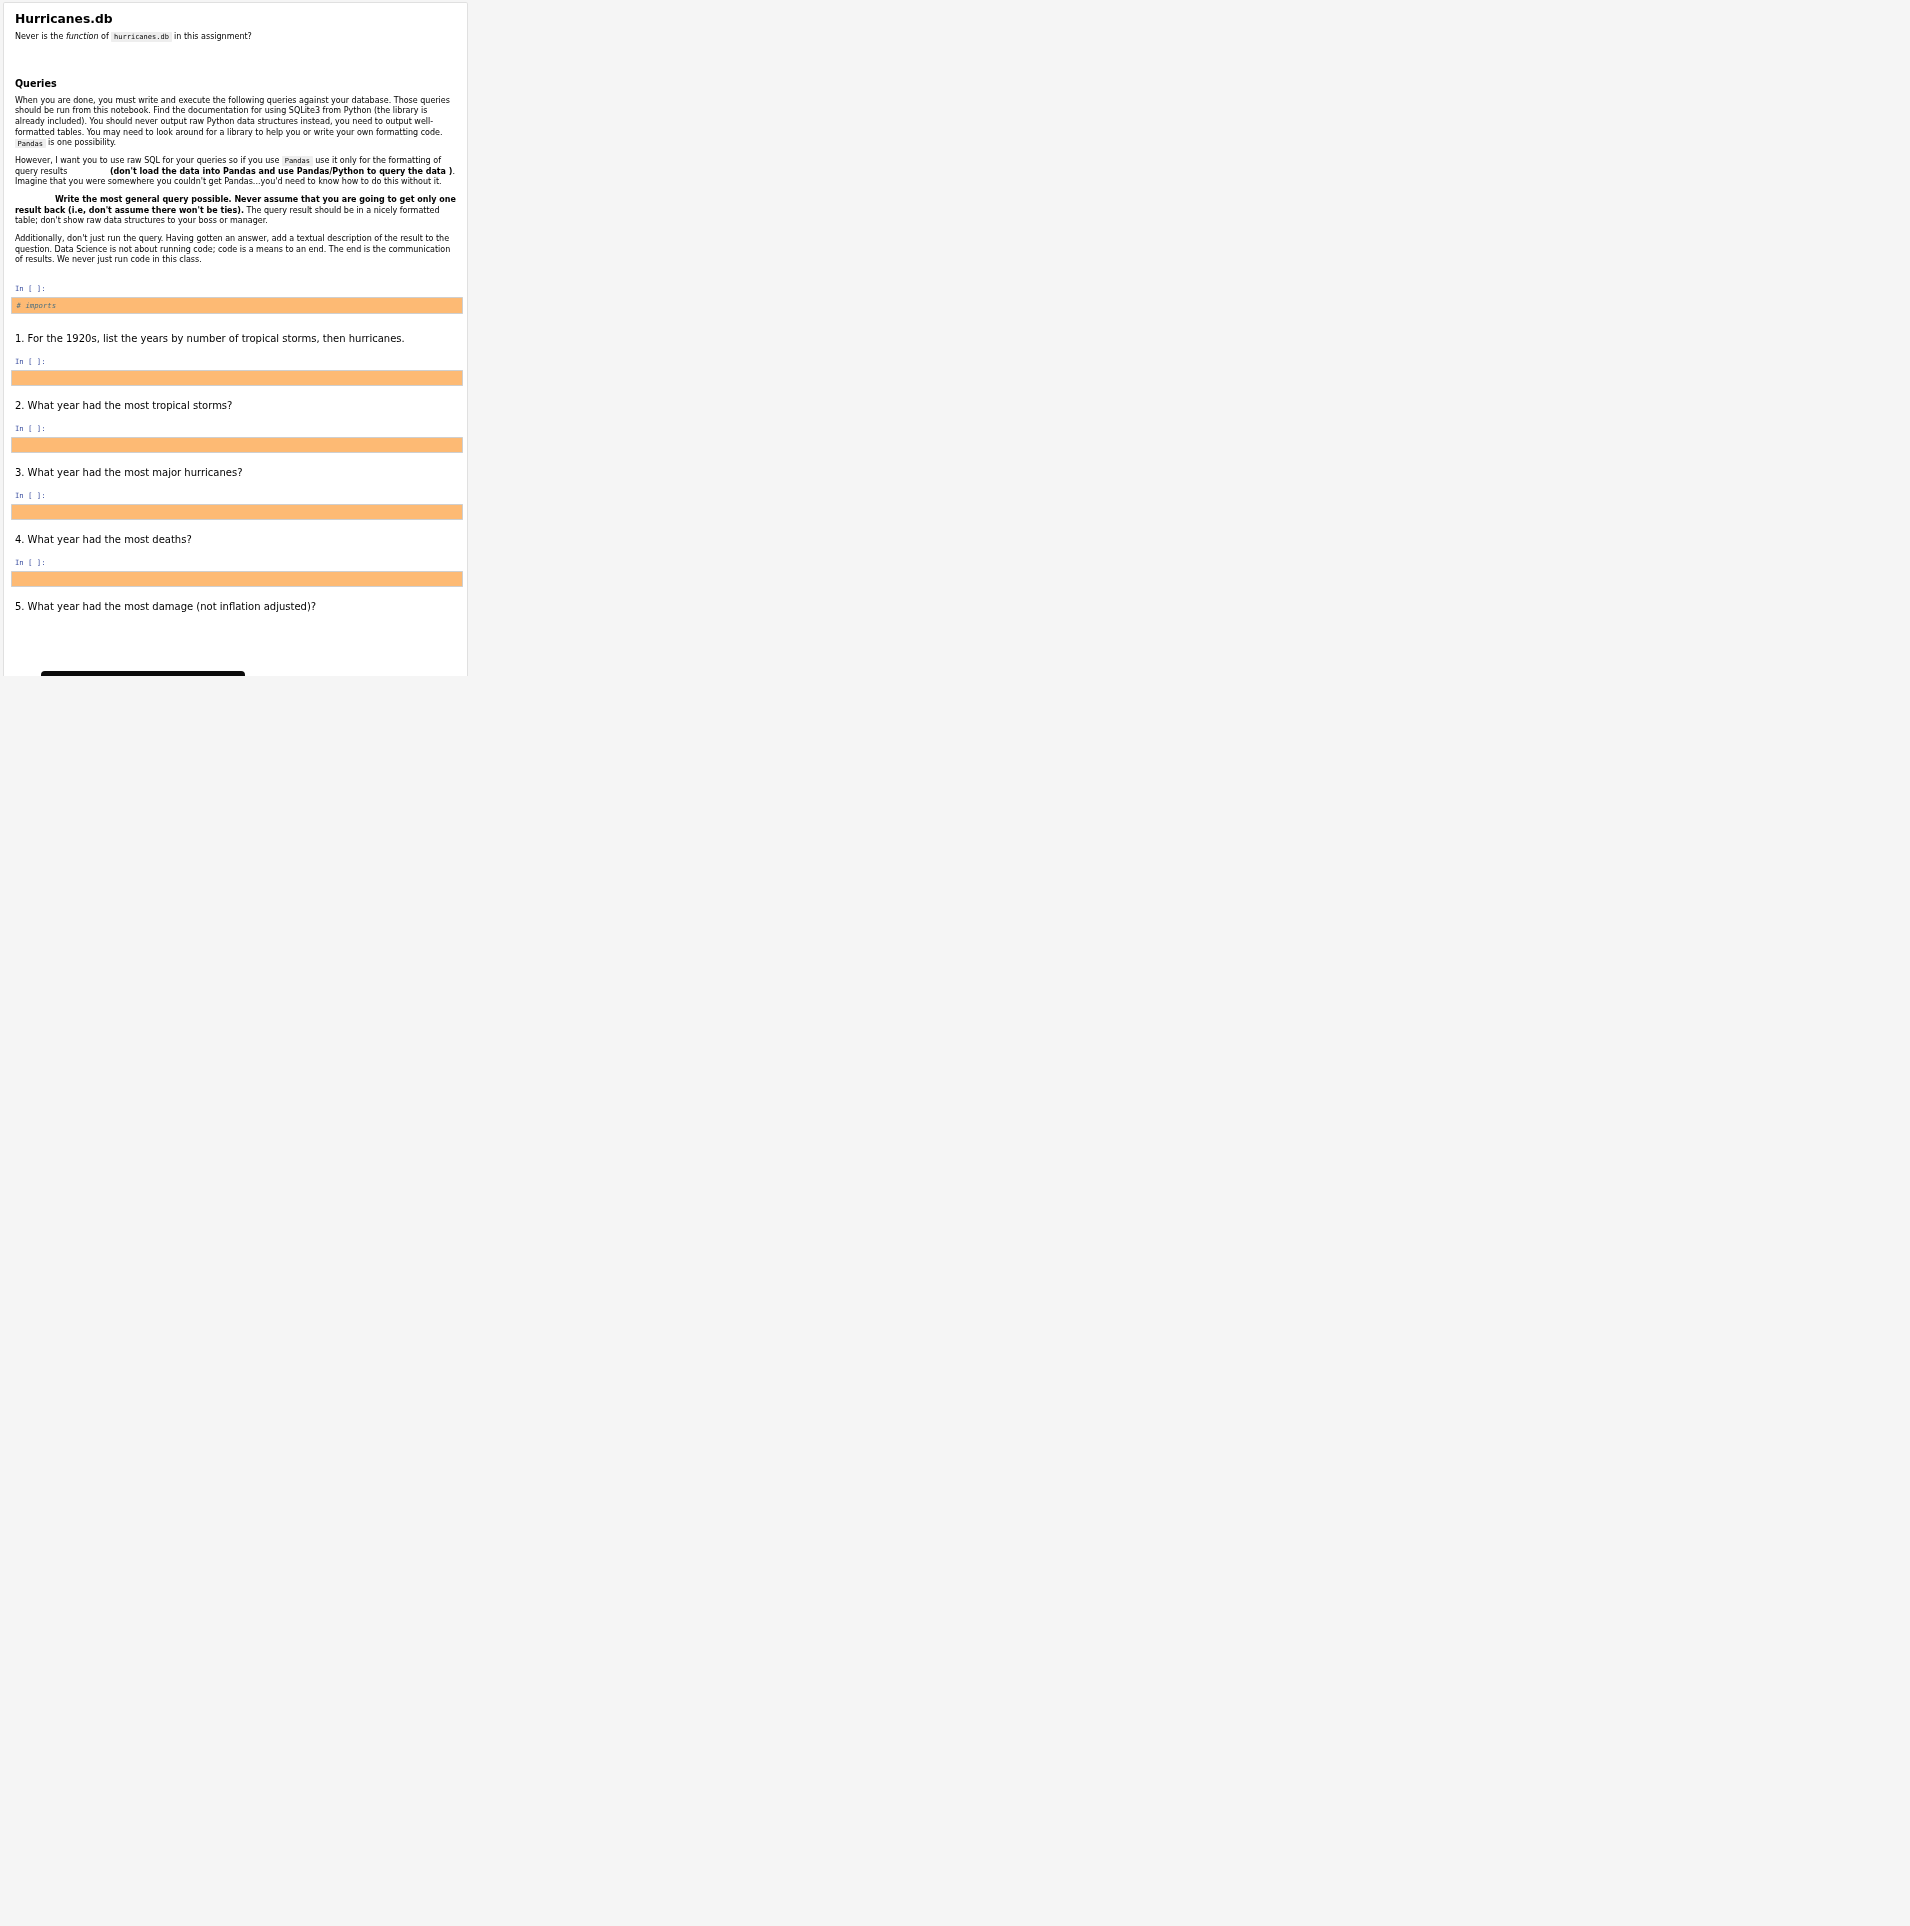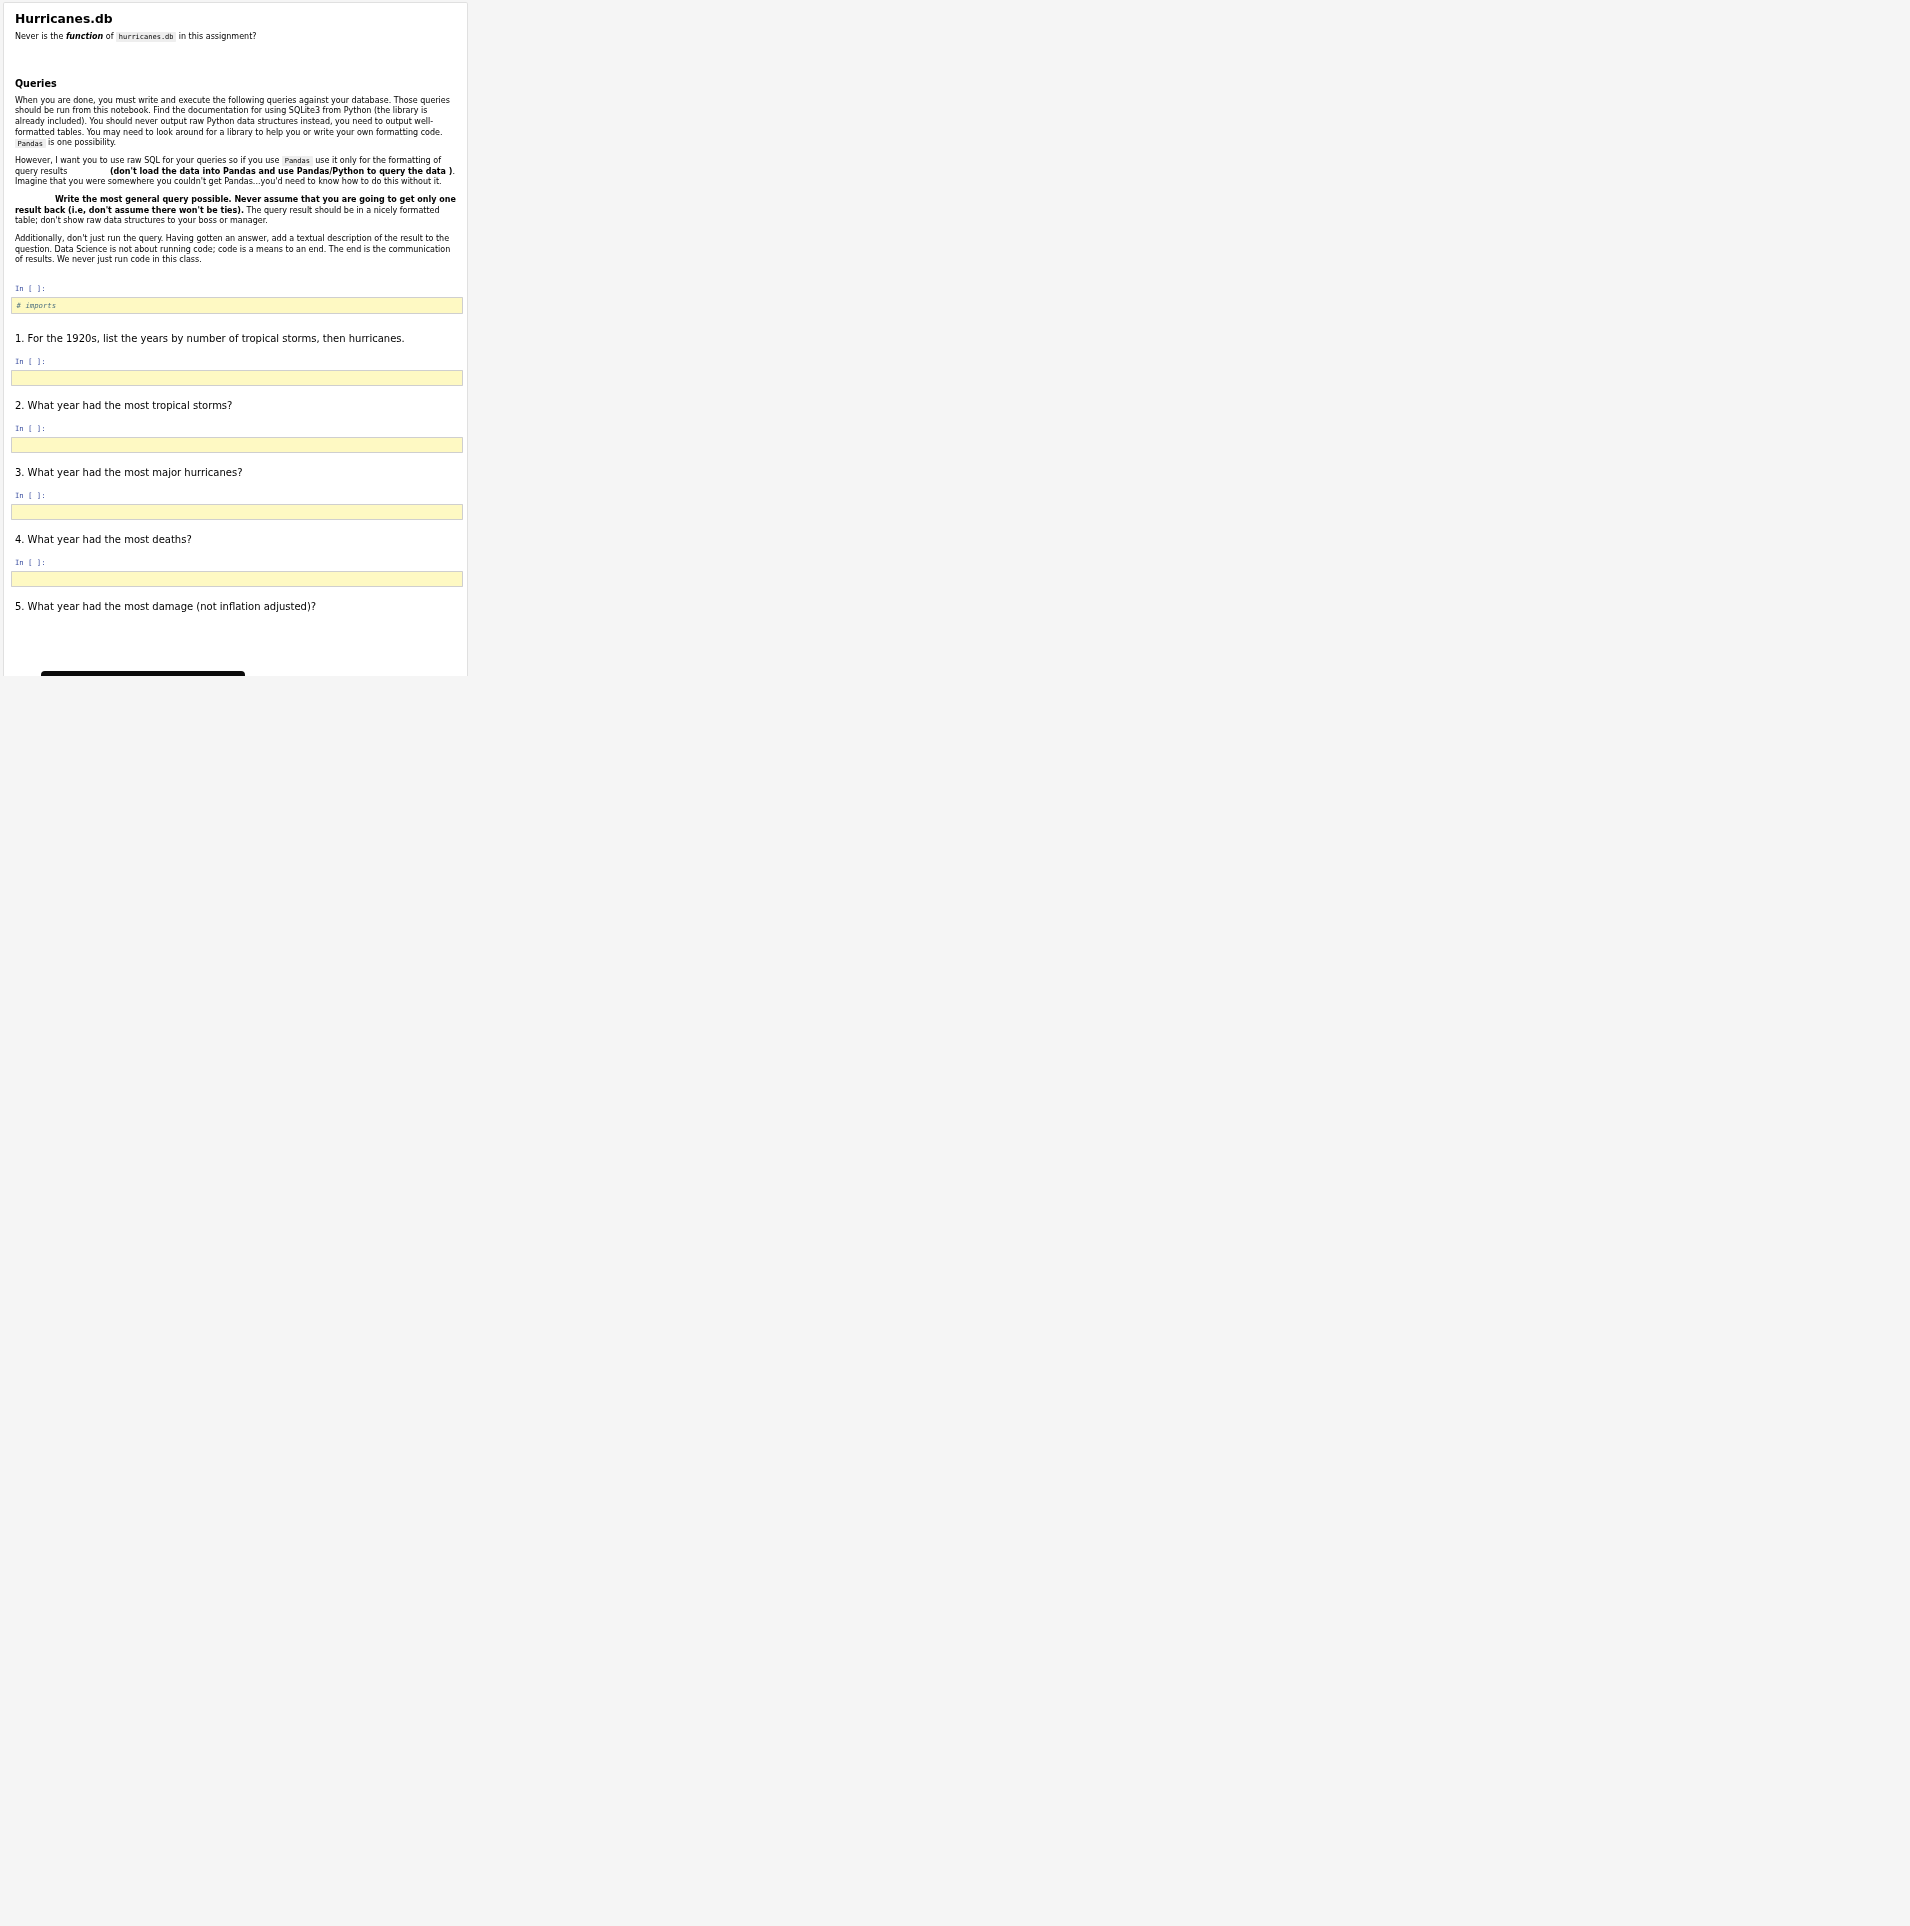--- a/index.html
+++ b/index.html
@@ -21,41 +21,41 @@
     border-radius: 2.3px 2.3px 0 0;
     padding: 9.2px 10.8px 3.9px;
     overflow: hidden;
   }
   .h-lg { font-size: 12.3px; font-weight: 700; margin: 0 0 6.2px; line-height: 1.15; }
   .h-md { font-size: 9.6px; font-weight: 700; margin: 0 0 7px; line-height: 1.15; }
   .gap-xl  { }
   .gap-xl2 { margin-top: 35px; }
   .para { font-size: 8px; line-height: 1.335; margin: 0 0 7px; }
   .para .q-bold { font-weight: 700; padding-left: 40px; }
-  .bi { font-style: italic; font-weight: 700; }
+  .bi { font-style: italic; font-weight: 400; }
   .code-span {
     font-family: "DejaVu Sans Mono", monospace;
     font-size: 7px;
     background: #eeeeee;
     padding: 0.8px 2.7px;
     border-radius: 0.8px;
     white-space: nowrap;
   }
   .code-cell { margin-top: 12.3px; }
   .code-cell.mt-lg { margin-top: 17.7px; }
   .prompt {
     font-family: "DejaVu Sans Mono", monospace;
     font-size: 7.3px;
     color: #3b4fa0;
     line-height: 9.2px;
   }
   .input-area {
     margin: 3.9px -7px 0 -3.9px;
     min-height: 16px;
-    background: #fef9c3;
+    background: #fdba74;
     border: 0.4px solid #cfcfcf;
     border-radius: 0.8px;
     padding: 3.1px 4.6px;
   }
   .comment {
     font-family: "DejaVu Sans Mono", monospace;
     font-size: 7.3px;
     font-style: italic;
     color: #4d7080;
   }

